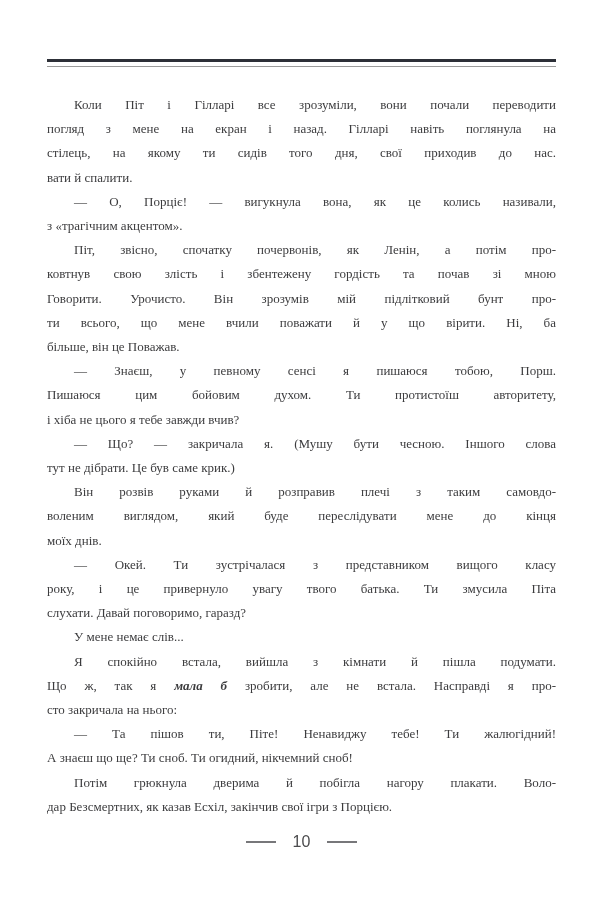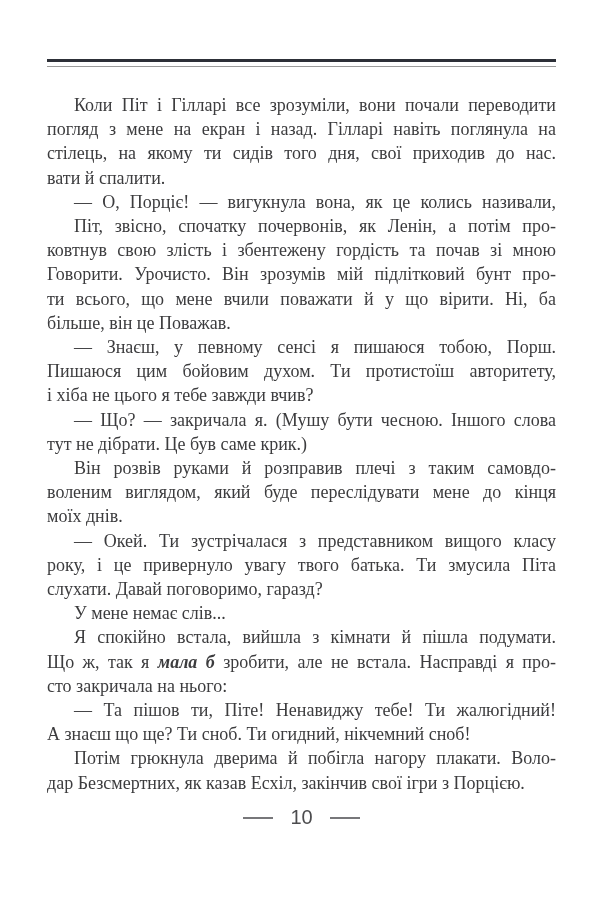--- a/index.html
+++ b/index.html
@@ -16,21 +16,21 @@
   }
   .toprule {
     height: 4px;
     border-top: 3px solid #2d3038;
     border-bottom: 1px solid #9b9b9b;
     margin-bottom: 26px;
   }
   .textblock {
     width: 509px;
     font-family: "Liberation Serif", "DejaVu Serif", serif;
-    font-size: 18px;
+    font-size: 13px;
     line-height: 24.2px;
     color: #3c3c3e;
   }
   .para { margin: 0; }
   .line { white-space: normal; }
   .jl { text-align: justify; text-align-last: justify; }
   .first { text-indent: 27px; }
   .it { font-style: italic; font-weight: bold; }
   .pagefooter {
     margin-top: 13px;
@@ -40,21 +40,21 @@
     gap: 17px;
     height: 20px;
   }
   .dash {
     display: inline-block;
     width: 30px; height: 2px;
     background: #77777a;
   }
   .pagenum {
     font-family: "Liberation Sans", "DejaVu Sans", sans-serif;
-    font-size: 20px;
+    font-size: 16px;
     color: #4c4c4e;
   }
 </style>
 </head>
 <body>
 
 <div class="page">
 
   <div class="toprule"></div>
 
@@ -62,20 +62,21 @@
 
     <div class="para">
       <div class="line jl first">Коли Піт і Гілларі все зрозуміли, вони почали переводити</div>
       <div class="line jl">погляд з мене на екран і назад. Гілларі навіть поглянула на</div>
       <div class="line jl">стілець, на якому ти сидів того дня, свої приходив до нас.</div>
       <div class="line">вати й спалити.</div>
     </div>
 
     <div class="para">
       <div class="line jl first">— О, Порціє! — вигукнула вона, як це колись називали,</div>
+      <div class="line">з «трагічним акцентом».</div>
     </div>
 
     <div class="para">
       <div class="line jl first">Піт, звісно, спочатку почервонів, як Ленін, а потім про-</div>
       <div class="line jl">ковтнув свою злість і збентежену гордість та почав зі мною</div>
       <div class="line jl">Говорити. Урочисто. Він зрозумів мій підлітковий бунт про-</div>
       <div class="line jl">ти всього, що мене вчили поважати й у що вірити. Ні, ба</div>
       <div class="line">більше, він це Поважав.</div>
     </div>
 

